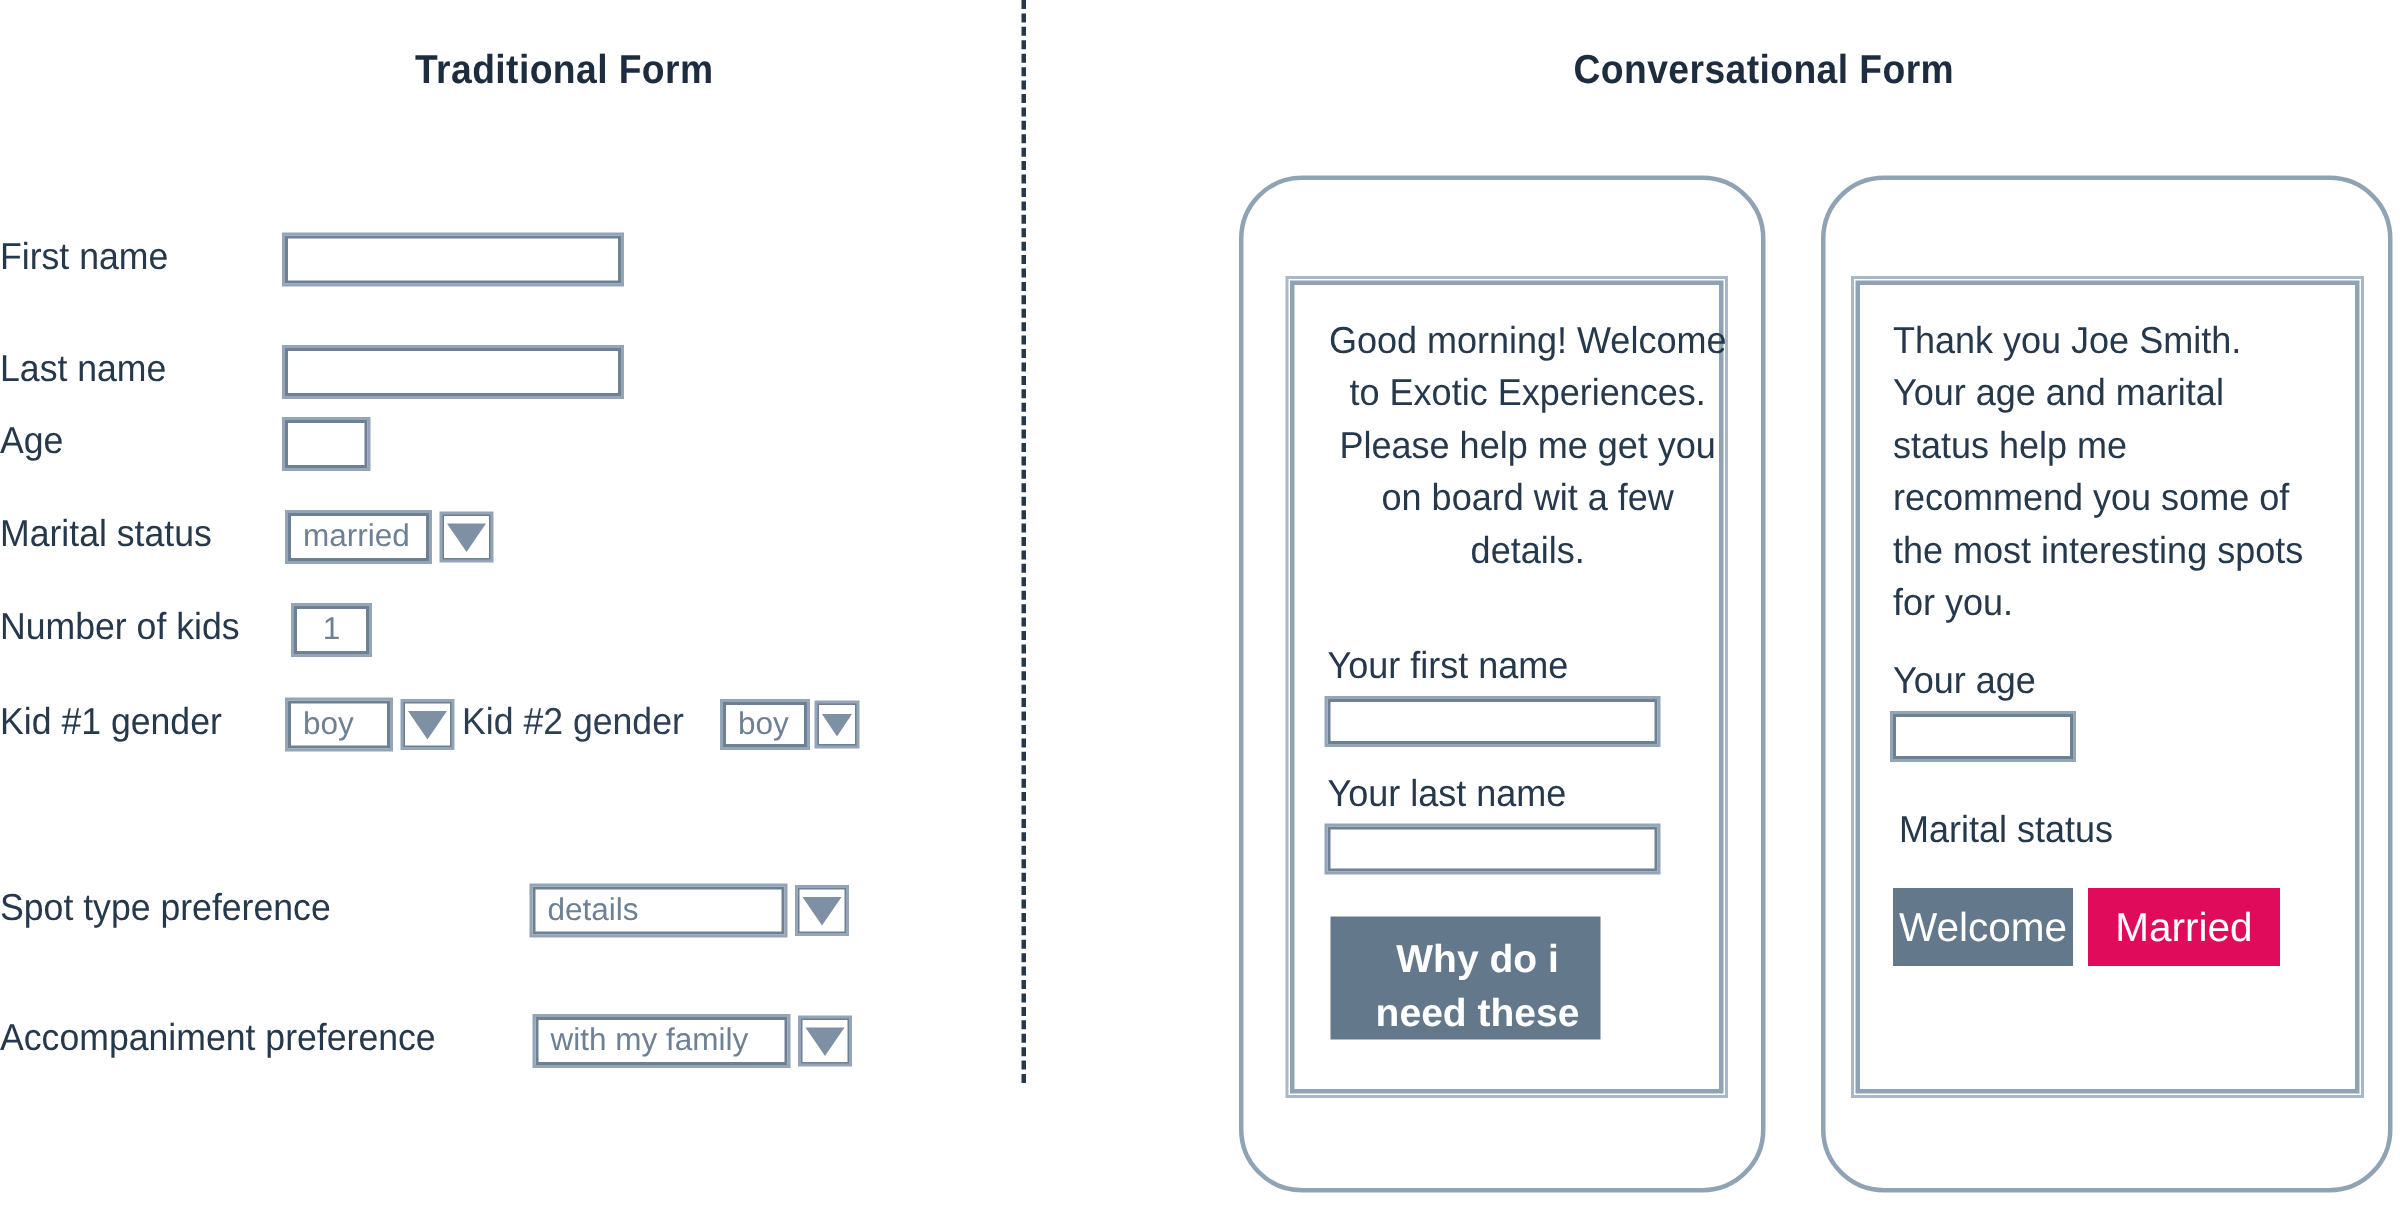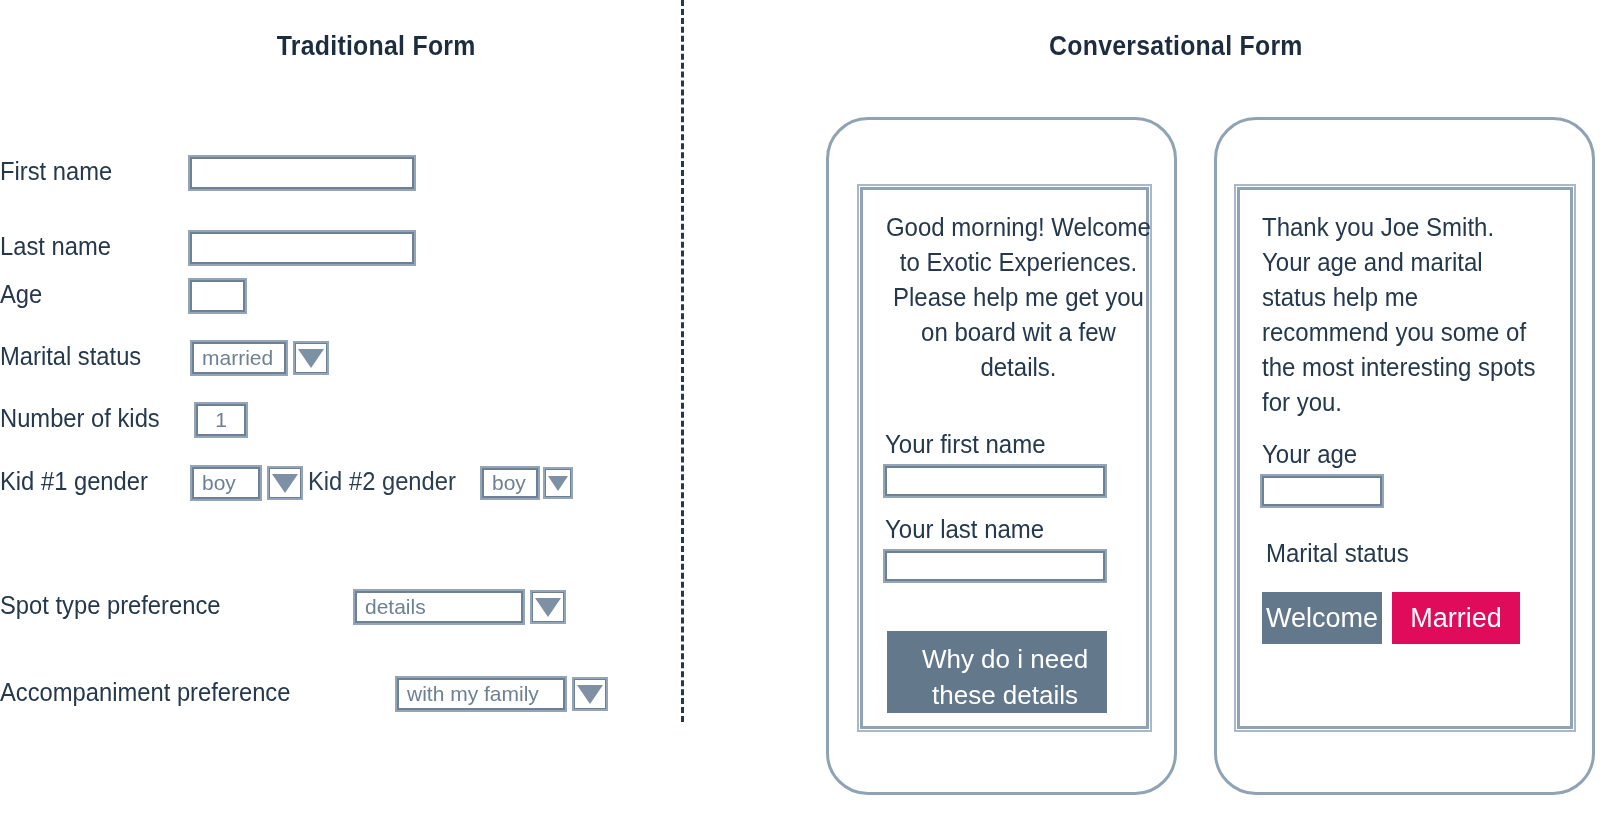--- a/index.html
+++ b/index.html
@@ -269,41 +269,41 @@
       <span class="sel-value" style="width:168px;">details</span>
       <span class="sel-arrow" style="width:34px;">
           <span class="caret"></span>
         </span>
     </span>
   </div>
 
   <div class="form-row" style="top:521px;">
     <span class="field-label" style="left:0px;">Accompaniment preference</span>
     <span class="wf-select" style="left:357px; height:32px; margin-top:-16px;">
-      <span class="sel-value" style="width:168px;margin-left:40px;">with my family</span>
+      <span class="sel-value" style="width:168px;">with my family</span>
       <span class="sel-arrow" style="width:34px;">
           <span class="caret"></span>
         </span>
     </span>
   </div>
 </div>
 
 <div class="phone" style="left:826px; top:117px; width:351px; height:678px;text-align:center;">
 
   <div class="phone-screen" style="left:31px; top:67px; width:289px; height:542px;">
 
     <div class="bot-message" style="left:22px; top:20px; width:278px;">Good morning! Welcome to Exotic Experiences. Please help me get you on board wit a few details.</div>
 
     <div class="chat-label" style="left:22px; top:240px;">Your first name</div>
     <div class="chat-input" style="left:22px; top:276px; width:220px; height:30px;"></div>
 
     <div class="chat-label" style="left:22px; top:325px;">Your last name</div>
     <div class="chat-input" style="left:22px; top:361px; width:220px; height:30px;"></div>
 
-    <div class="help-button" style="left:24px; top:441px; width:220px; height:82px;">Why do i need these details</div>
+    <div class="help-button" style="left:24px; top:421px; width:180px; height:82px;font-weight:bold;">Why do i need these details</div>
   </div>
 </div>
 
 <div class="phone" style="left:1214px; top:117px; width:381px; height:678px;">
 
   <div class="phone-screen" style="left:20px; top:67px; width:336px; height:542px;text-decoration:underline;">
 
     <div class="bot-message" style="left:22px; top:20px; width:286px;">Thank you Joe Smith. Your age and marital status help me recommend you some of the most interesting spots for you.</div>
 
     <div class="chat-label" style="left:22px; top:250px;">Your age</div>

